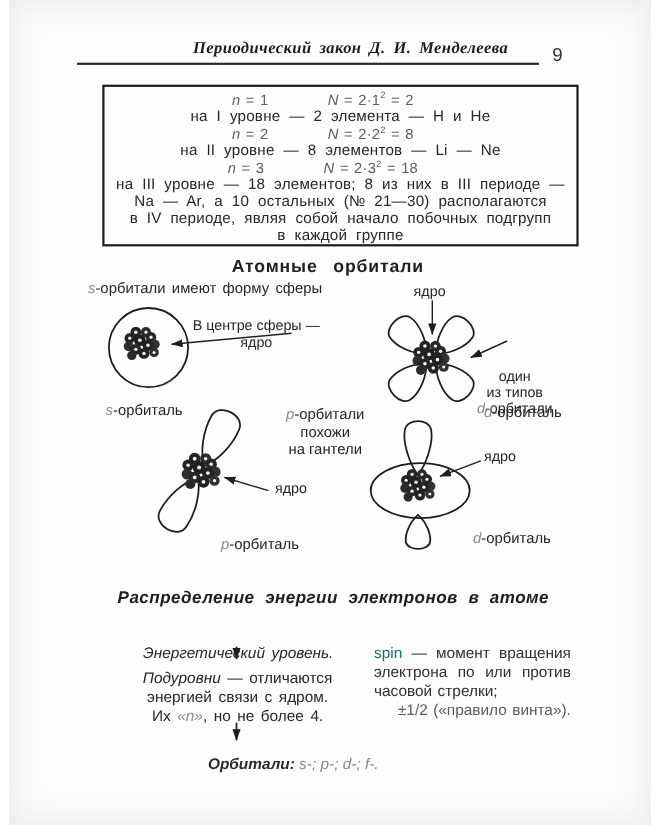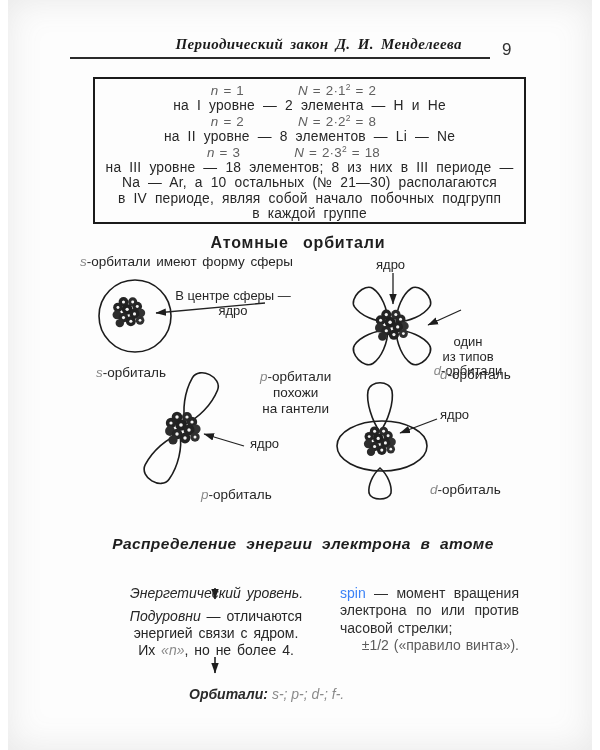--- a/index.html
+++ b/index.html
@@ -52,21 +52,21 @@
   .lbl-d2{left:422px;top:482px;}
   
   .energy-level{left:122px;top:585px;font-style:italic;font-size:14px;word-spacing:2px;}
   .energy-sub{left:110px;top:608px;width:196px;text-align:center;
     font-size:14px;line-height:17px;word-spacing:2px;}
   .energy-sub i.dark{color:#262626;}
   .energy-orb{left:133px;top:686px;font-size:14px;}
   .energy-orb .lbl{font-style:italic;font-weight:700;color:#2a2a2a;margin-left:48px;}
   .spin-block{left:332px;top:585px;width:179px;font-size:14px;line-height:17.3px;
     text-align:justify;word-spacing:1px;color:#2e2e2e;}
-  .spin-word{color:#3b82f6;}
+  .spin-word{color:#0f766e;}
   .spin-last{text-align:right;color:#5c5c5c;word-spacing:1px;}
   
   svg.art{position:absolute;left:0;top:0;pointer-events:none;}
   .stroke{fill:none;stroke:#1c1c1c;stroke-width:1.6;}
   .arrow{fill:none;stroke:#222;stroke-width:1.3;}
   .flow-arrow{fill:none;stroke:#222;stroke-width:1.6;}
 </style>
 </head>
 <body>
 
@@ -184,21 +184,21 @@
   <div class="abs callout-d1 t13">
     <div>один</div>
     <div>из типов</div>
     <div><i class="gi">d</i><span>-орбитали</span></div>
   </div>
   <div class="abs lbl-d1 t135"><i class="gi">d</i><span>-орбиталь</span></div>
 
   <div class="abs lbl-yadro-d2 t13">ядро</div>
   <div class="abs lbl-d2 t135"><i class="gi">d</i><span>-орбиталь</span></div>
 
-  <div class="abs energy-title">Распределение энергии электрона в атоме</div>
+  <div class="abs energy-title">Распределение энергии электронов в атоме</div>
 
   <div class="abs energy-level">Энергетический уровень.</div>
 
   <div class="abs energy-sub">
     <div><i class="dark">Подуровни</i><span> — отличаются</span></div>
     <div>энергией связи с ядром.</div>
     <div><span>Их </span><i class="gi">«n»</i><span>, но не более 4.</span></div>
   </div>
 
   <div class="abs energy-orb"><span class="lbl">Орбитали:</span><i class="gi"> s-; p-; d-; f-.</i></div>

